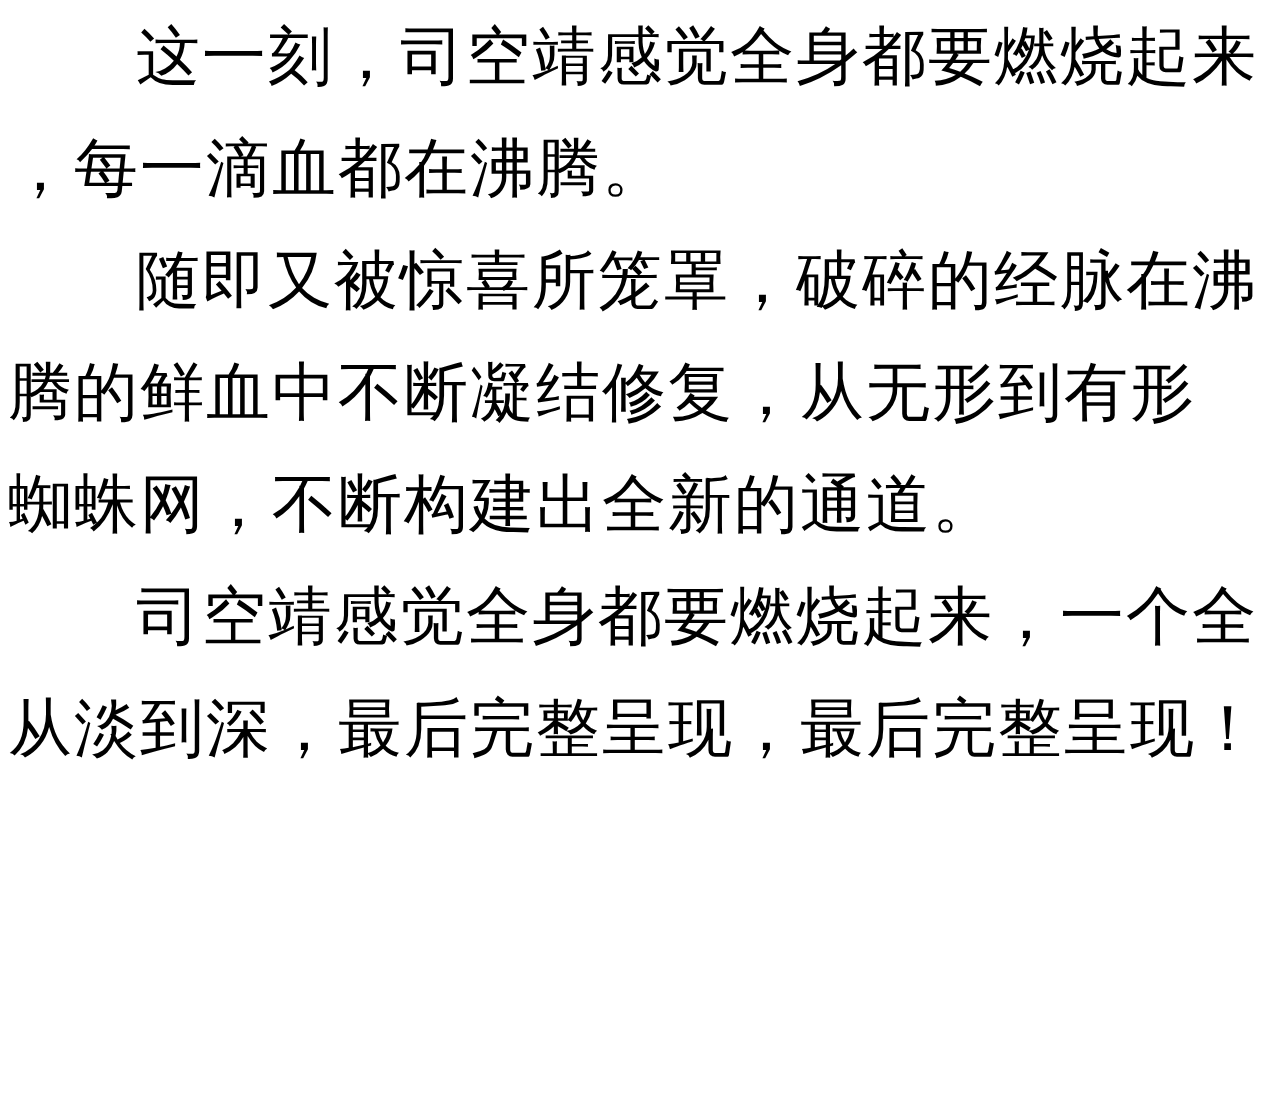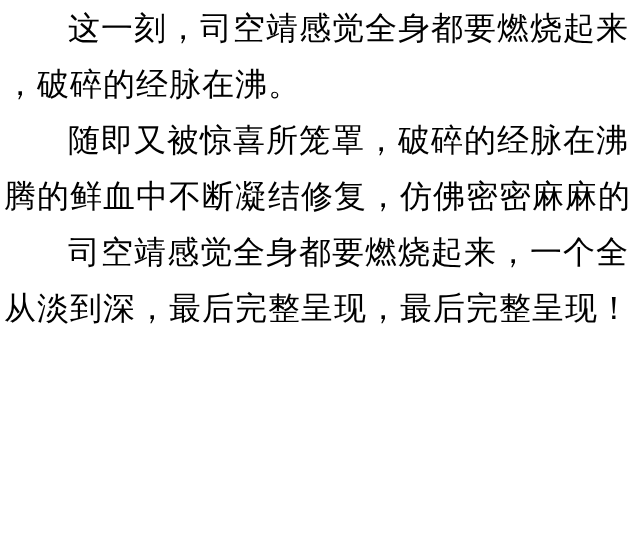--- a/index.html
+++ b/index.html
@@ -34,25 +34,26 @@
   .text-line.first-line {
     text-indent: 2em;
   }
 </style>
 </head>
 <body>
 
 <div class="reader-page" id="reader-page">
     <div class="paragraph">
       <div class="text-line first-line">这一刻，司空靖感觉全身都要燃烧起来</div>
-      <div class="text-line">，破碎的经脉在沸。</div>
+      <div class="text-line">，每一滴血都在沸腾。</div>
     </div>
     <div class="paragraph">
       <div class="text-line first-line">随即又被惊喜所笼罩，破碎的经脉在沸</div>
-      <div class="text-line">腾的鲜血中不断凝结修复，仿佛密密麻麻的</div>
+      <div class="text-line">腾的鲜血中不断凝结修复，从无形到有形</div>
+      <div class="text-line">蜘蛛网，不断构建出全新的通道。</div>
     </div>
     <div class="paragraph">
       <div class="text-line first-line">司空靖感觉全身都要燃烧起来，一个全</div>
     </div>
     <div class="paragraph">
       <div class="text-line">从淡到深，最后完整呈现，最后完整呈现！</div>
     </div>
   </div>
 
 </body></html>

